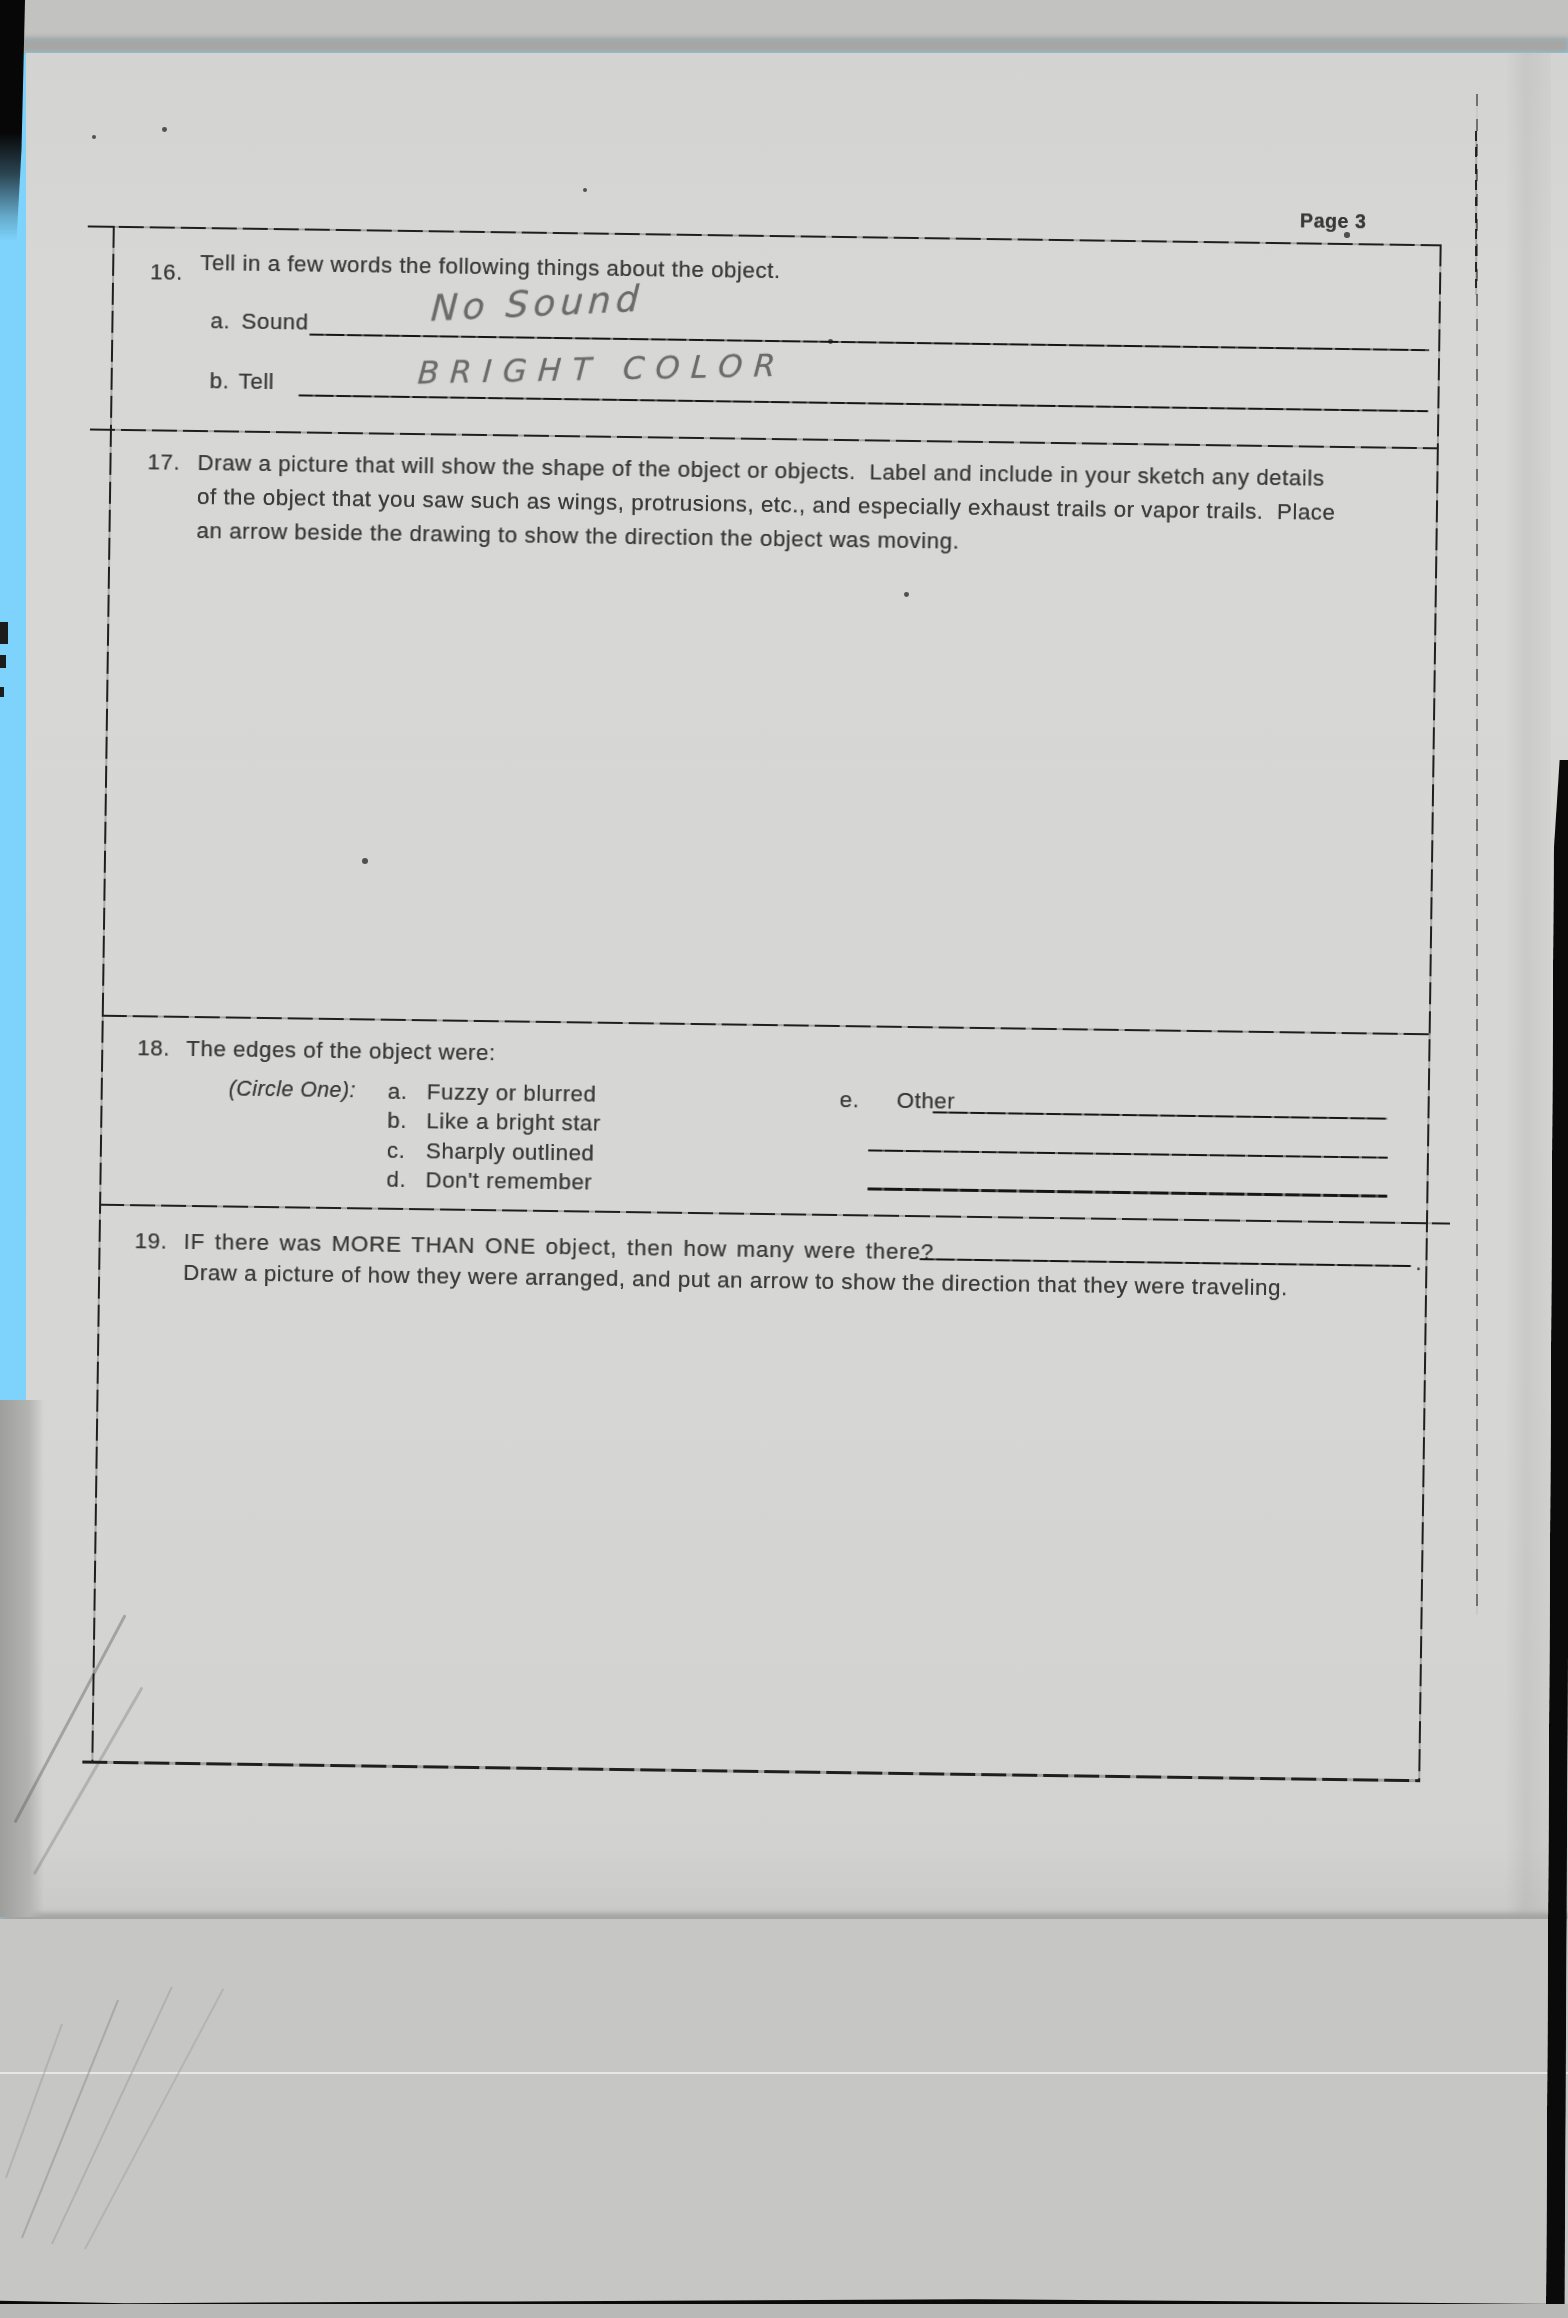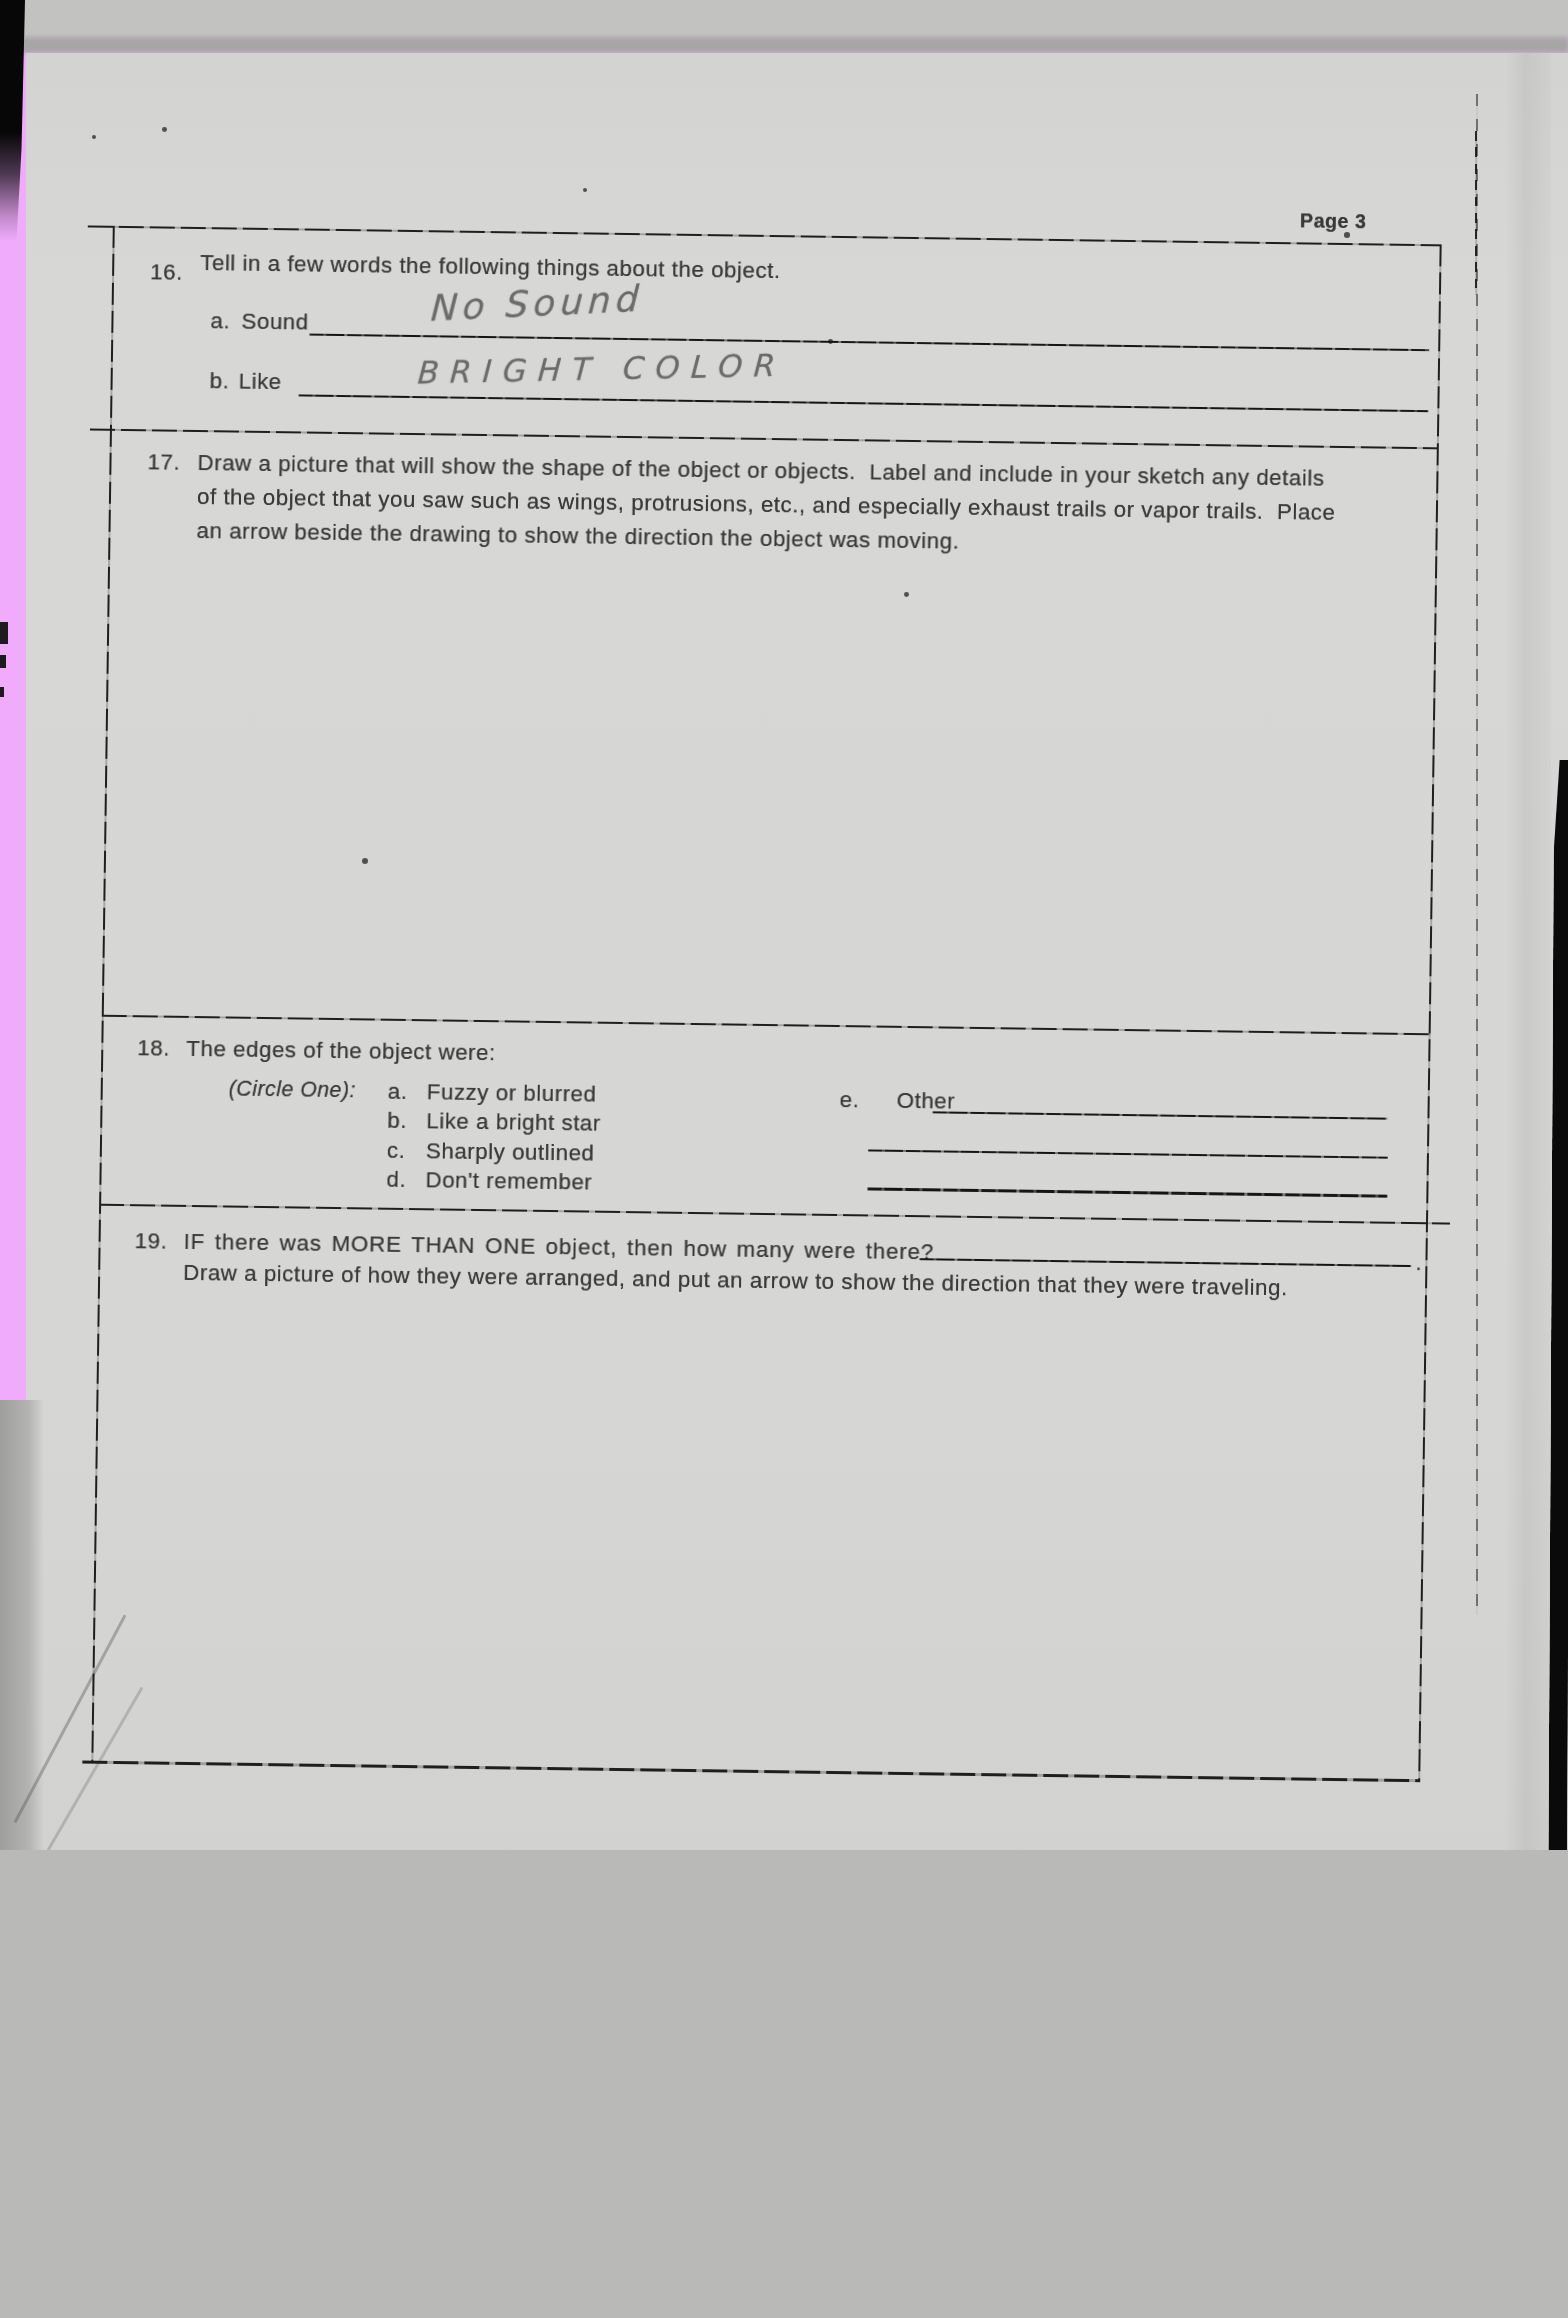--- a/index.html
+++ b/index.html
@@ -1,19 +1,19 @@
 <!DOCTYPE html>
 <html style="font-size:8.8px"><head>
 <meta charset="utf-8">
 <style>
   html,body { margin:0; padding:0; }
   body { background:#b9b9b7; }
   .page {
-    position:relative; width:1569px; height:1850px; overflow:hidden;
-    background:#f0abfc; font-family:"Liberation Sans", sans-serif;
+    position:relative; width:1569px; height:2304px; overflow:hidden;
+    background:#7dd3fc; font-family:"Liberation Sans", sans-serif;
   }
   
   .top-band   { position:absolute; left:0; top:0; width:1569px; height:38px; background:#c2c2c0; }
   .top-shadow { position:absolute; left:0; top:37px; width:1569px; height:16.4px; background:#a6a6a4; filter:blur(2.2px); }
   .paper {
     position:absolute; left:26px; top:53px; width:1542px; height:1866px;
     background:linear-gradient(180deg,#d3d3d1 0%,#d7d7d5 12%,#d6d6d4 70%,#d2d2d0 96%,#c9c9c7 100%);
   }
   .right-shade { position:absolute; left:1505px; top:53px; width:46px; height:1866px;
     background:linear-gradient(90deg, rgba(0,0,0,0) 0%, rgba(0,0,0,0.06) 45%, rgba(0,0,0,0.02) 100%); }
@@ -110,21 +110,21 @@
 
     <span class="t fs41" style="left:140px;top:268px;">16.</span>
     <span class="t fs41" style="left:190px;top:258px;">Tell in a few words the following things about the object.</span>
 
     <span class="t fs41" style="left:201px;top:316px;">a.</span>
     <span class="t fs41" style="left:232px;top:316px;">Sound</span>
     <div class="ansline" style="left:300px;top:340px;width:1120px;"></div>
     <span class="hw hw-a" style="left:421px;top:286px;">No Sound</span>
 
     <span class="t fs41" style="left:201px;top:376px;">b.</span>
-    <span class="t fs41" style="left:230px;top:376px;">Like</span>
+    <span class="t fs41" style="left:230px;top:376px;">Tell</span>
     <div class="ansline" style="left:290px;top:401px;width:1130px;"></div>
     <span class="hw hw-b" style="left:409px;top:353px;">BRIGHT COLOR</span>
 
     <span class="t fs41" style="left:140px;top:458px;">17.</span>
     <span class="t fs41" style="left:190px;top:458px;">Draw a picture that will show the shape of the object or objects.  Label and include in your sketch any details</span>
     <span class="t fs41" style="left:190px;top:492px;">of the object that you saw such as wings, protrusions, etc., and especially exhaust trails or vapor trails.  Place</span>
     <span class="t fs41" style="left:190px;top:526px;">an arrow beside the drawing to show the direction the object was moving.</span>
 
     <span class="t fs41" style="left:138px;top:1044px;text-align:right;">18.</span>
     <span class="t fs41" style="left:187px;top:1044px;">The edges of the object were:</span>

